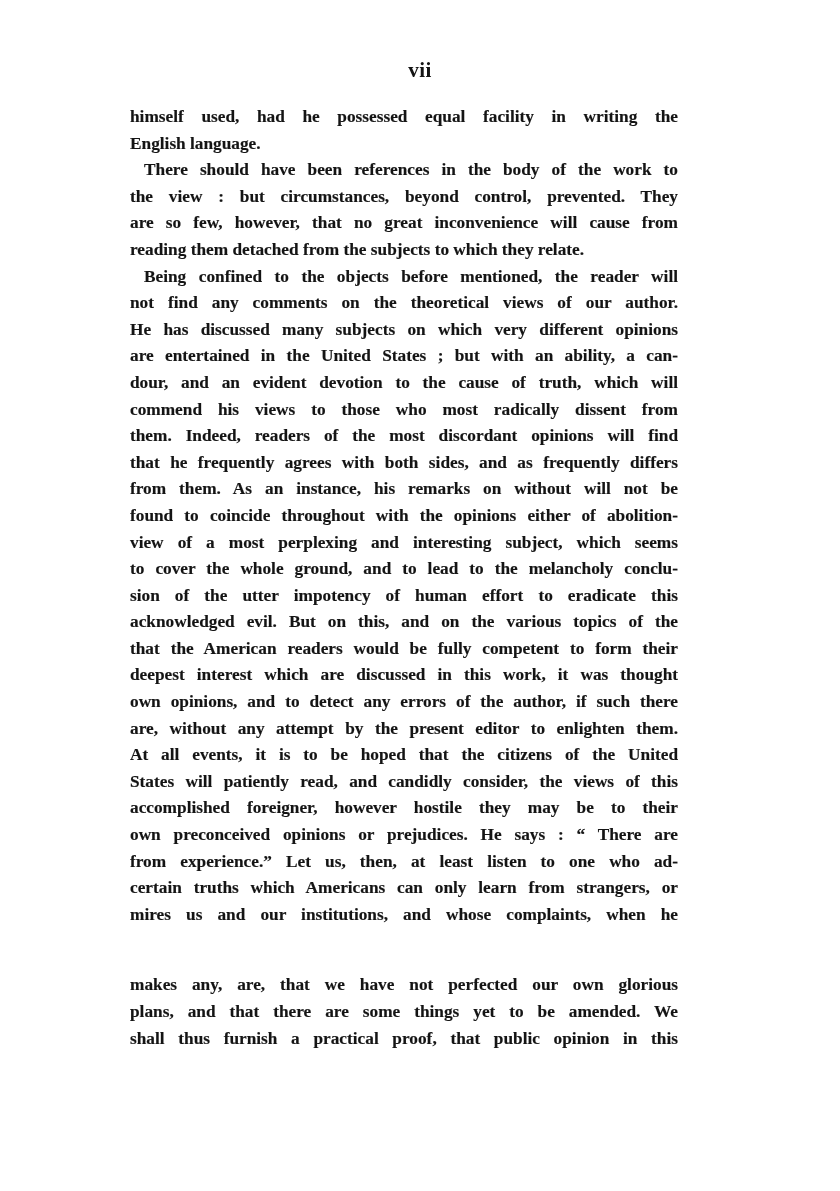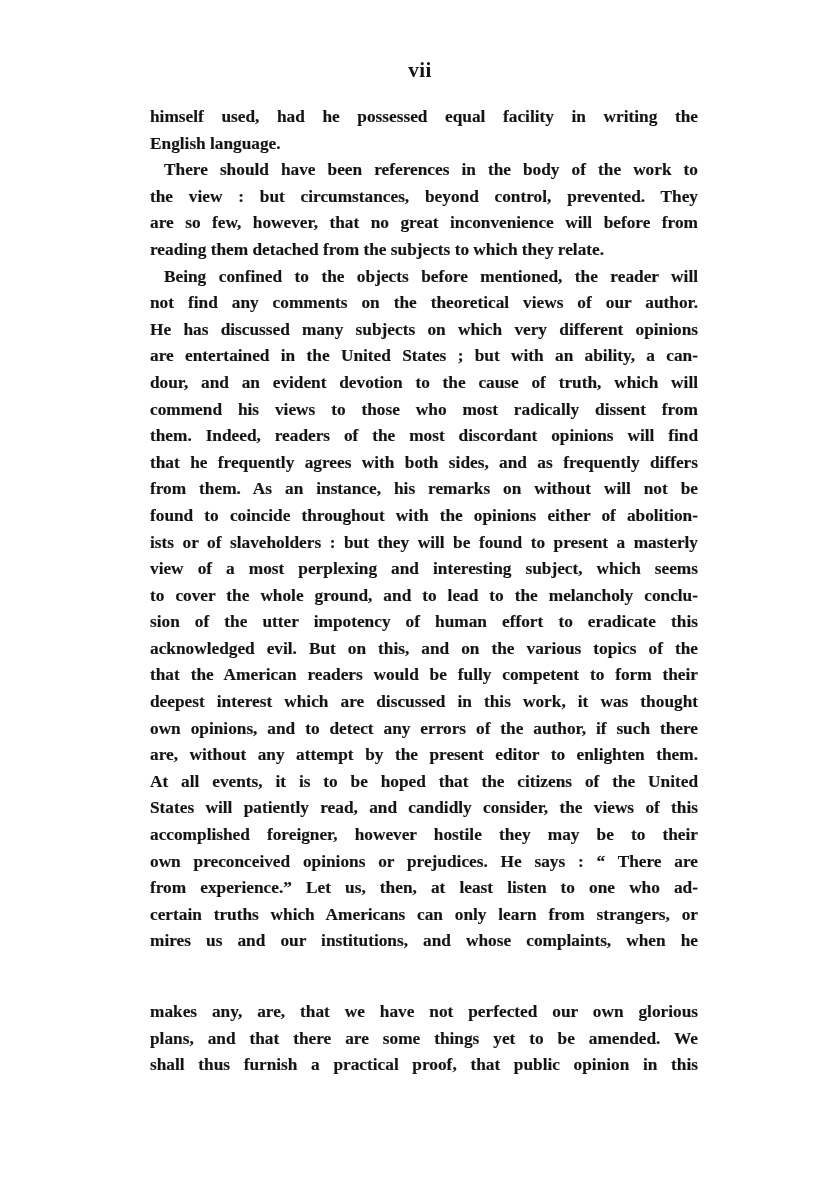--- a/index.html
+++ b/index.html
@@ -22,21 +22,21 @@
       width: 840px;
       text-align: center;
       font-family: "Liberation Serif", serif;
       font-weight: bold;
       font-size: 21px;
       letter-spacing: 0.5px;
     }
     .body-text {
       position: absolute;
       top: 104px;
-      left: 150px;
+      left: 130px;
       width: 548px;
     }
     .line {
       height: 26.6px;
       line-height: 26.6px;
       font-size: 17.3px;
       font-family: "Liberation Serif", serif;
       text-align: justify;
       text-align-last: justify;
       white-space: nowrap;
@@ -66,21 +66,21 @@
       <div class="line last">
         <span style="display: block;">English language.</span>
       </div>
       <div class="line indent">
         <span style="display: block;">There should have been references in the body of the work to</span>
       </div>
       <div class="line">
         <span style="display: block;">the view : but circumstances, beyond control, prevented.  They</span>
       </div>
       <div class="line">
-        <span style="display: block;">are so few, however, that no great inconvenience will before from</span>
+        <span style="display: block;">are so few, however, that no great inconvenience will cause from</span>
       </div>
       <div class="line last">
         <span style="display: block;">reading them detached from the subjects to which they relate.</span>
       </div>
       <div class="line indent">
         <span style="display: block;">Being confined to the objects before mentioned, the reader will</span>
       </div>
       <div class="line">
         <span style="display: block;">not find any comments on the theoretical views of our author.</span>
       </div>
@@ -100,23 +100,20 @@
         <span style="display: block;">them.  Indeed, readers of the most discordant opinions will find</span>
       </div>
       <div class="line">
         <span style="display: block;">that he frequently agrees with both sides, and as frequently differs</span>
       </div>
       <div class="line">
         <span style="display: block;">from them.  As an instance, his remarks on without will not be</span>
       </div>
       <div class="line">
         <span style="display: block;">found to coincide throughout with the opinions either of abolition-</span>
-      </div>
-      <div class="line">
-        <span style="display: block;">ists or of slaveholders : but they will be found to present a masterly</span>
       </div>
       <div class="line">
         <span style="display: block;">view of a most perplexing and interesting subject, which seems</span>
       </div>
       <div class="line">
         <span style="display: block;">to cover the whole ground, and to lead to the melancholy conclu-</span>
       </div>
       <div class="line">
         <span style="display: block;">sion of the utter impotency of human effort to eradicate this</span>
       </div>

